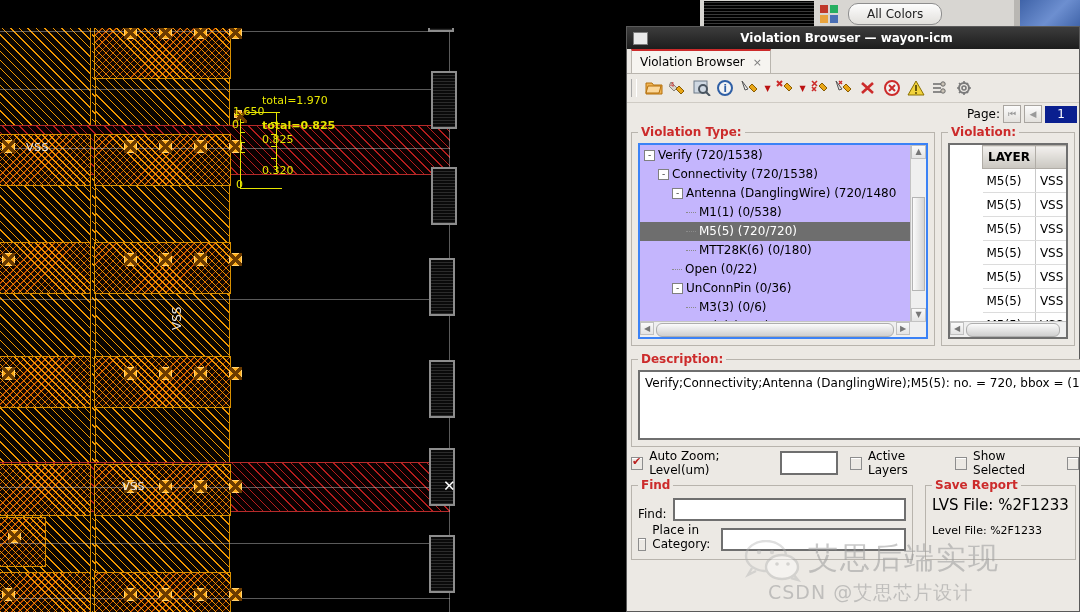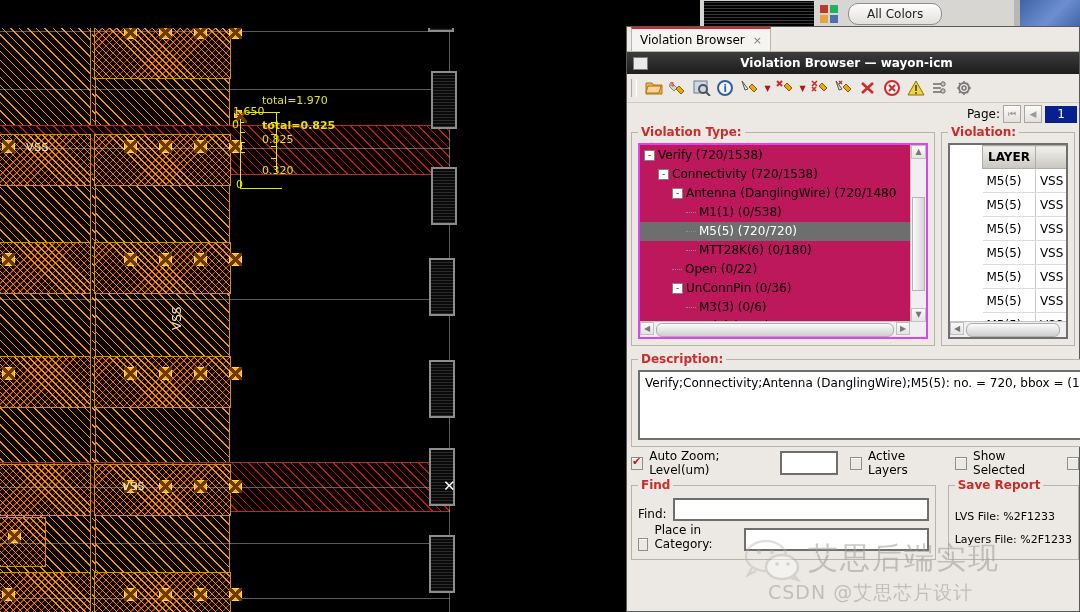--- a/index.html
+++ b/index.html
@@ -80,21 +80,21 @@
 
   .pageline{display:flex;align-items:center;justify-content:flex-end;height:22px;padding-right:2px;gap:3px;font-size:12px;}
   .pgbtn{width:16px;height:16px;border:1px solid #a9a5a0;background:linear-gradient(#fbfbfb,#e3e1dd);
      font-size:9px;color:#9a9a9a;display:flex;align-items:center;justify-content:center;}
   .pgnum{min-width:24px;height:17px;background:#0a1f8f;color:#fff;font-size:12px;display:flex;
      align-items:center;justify-content:center;padding:0 4px;}
 
   fieldset.grp{border:1px solid #b8b4ad;margin:0;padding:4px 6px 6px 6px;background:#ece9e4;}
   fieldset.grp>legend{color:#cc2b2b;font-weight:bold;font-size:12px;padding:0 3px;}
 
-  .treebox{background:#be185d;border:2px solid #d946ef;height:192px;overflow:hidden;position:relative;font-size:12px;}
+  .treebox{background:#c4b5fd;border:2px solid #3b82f6;height:192px;overflow:hidden;position:relative;font-size:12px;}
   .trow{height:19px;line-height:19px;white-space:nowrap;padding-left:4px;}
   .trow.sel{background:#6e6e6e;color:#fff;}
   .tw{display:inline-block;}
   .tbox{display:inline-block;width:9px;height:9px;border:1px solid #808080;background:#fff;
      font-size:9px;line-height:8px;text-align:center;vertical-align:middle;margin-right:3px;color:#333;}
   .tdash{display:inline-block;width:10px;border-top:1px dotted #8a8a8a;vertical-align:middle;margin-right:3px;}
   .vscroll{position:absolute;right:0;top:0;width:15px;bottom:15px;background:#efefef;border-left:1px solid #c3c3c3;}
   .vscroll .arr{height:14px;background:linear-gradient(#fafafa,#e4e4e4);border:1px solid #c0c0c0;
      font-size:8px;text-align:center;line-height:12px;color:#777;box-sizing:border-box;}
   .vscroll .thumb{position:absolute;left:1px;right:1px;top:52px;height:92px;
@@ -256,30 +256,30 @@
     <i style="background:#e8a33d"></i>
       <i style="background:#4a6fb5"></i>
   </div>
   <div class="allcolors-btn">All Colors</div>
   <div class="topright-sep"></div>
   <div class="topright-blue"></div>
 </div>
 
 <div id="vb">
 
+  <div id="vb-title">
+    <span class="winicon"></span>
+    <span class="ttl">Violation Browser — wayon-icm</span>
+  </div>
+
   <div id="vb-tabs">
     <div class="tab">
       <span>Violation Browser</span>
       <span class="x">×</span>
     </div>
-  </div>
-
-  <div id="vb-title">
-    <span class="winicon"></span>
-    <span class="ttl">Violation Browser — wayon-icm</span>
   </div>
 
   <div id="vb-toolbar">
     <div class="tb-grip"></div>
     <div class="tbi">
       <svg width="18" height="16" viewBox="0 0 18 16">
           <path d="M1 3h6l1.5 2H17v9H1z" fill="#f0b352" stroke="#b5700d"></path>
           <path d="M3 6h13l-2 7H1z" fill="#fbd79a" stroke="#b5700d"></path>
         </svg>
     </div>
@@ -464,41 +464,41 @@
     <span class="chk on"></span>
     <span>Auto Zoom;  Level(um)</span>
     <input class="minput" style="width: 50px;" value="">
     <span class="chk" style="margin-left:6px;"></span>
     <span>Active Layers</span>
     <span class="chk" style="margin-left:6px;"></span>
     <span>Show Selected</span>
     <span class="chk" style="margin-left:6px;"></span>
   </div>
 
-  <div style="display:flex;gap:12px;padding:4px 0 0 4px;">
+  <div style="display:flex;gap:12px;padding:4px 16px 0 4px;">
     <fieldset class="grp" style="width:310px;">
       <legend>Find</legend>
       <div class="findrow">
         <span>Find:</span>
         <input class="findinput" value="" style="">
       </div>
       <div class="findrow">
         <span class="chk"></span>
         <span>Place in Category:</span>
         <input class="findinput" style="">
       </div>
     </fieldset>
 
     <fieldset class="grp" style="flex:1;">
       <legend>Save Report</legend>
-      <div style="font-size:11px;margin-top:14px;white-space:nowrap;overflow:hidden;">
+      <div style="font-size:15px;white-space:nowrap;overflow:hidden;">
         <span>LVS File: %2F1233</span>
       </div>
       <div style="font-size:11px;margin-top:10px;white-space:nowrap;overflow:hidden;">
-        <span>Layers File: %2F1233</span>
+        <span>Level File: %2F1233</span>
       </div>
     </fieldset>
   </div>
 </div>
 
 <div id="wm">
   <svg width="60" height="42" viewBox="0 0 60 42" style="position:absolute;left:-66px;top:2px;opacity:.75">
     <ellipse cx="24" cy="16" rx="20" ry="15" fill="none" stroke="#b0b0b0" stroke-width="2.4"></ellipse>
     <circle cx="17" cy="12" r="2.2" fill="#b0b0b0"></circle>
       <circle cx="30" cy="12" r="2.2" fill="#b0b0b0"></circle>

